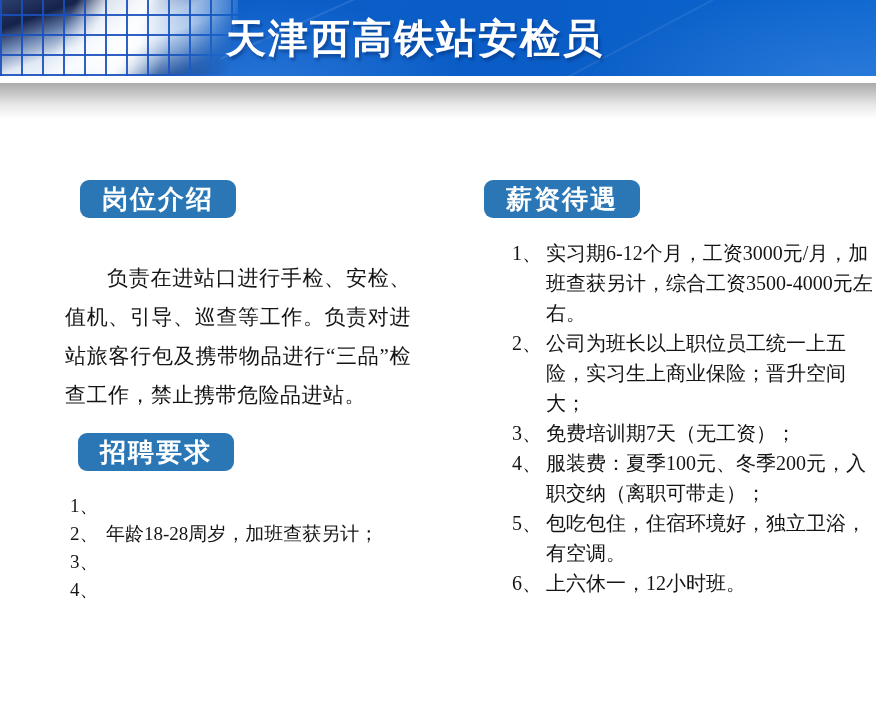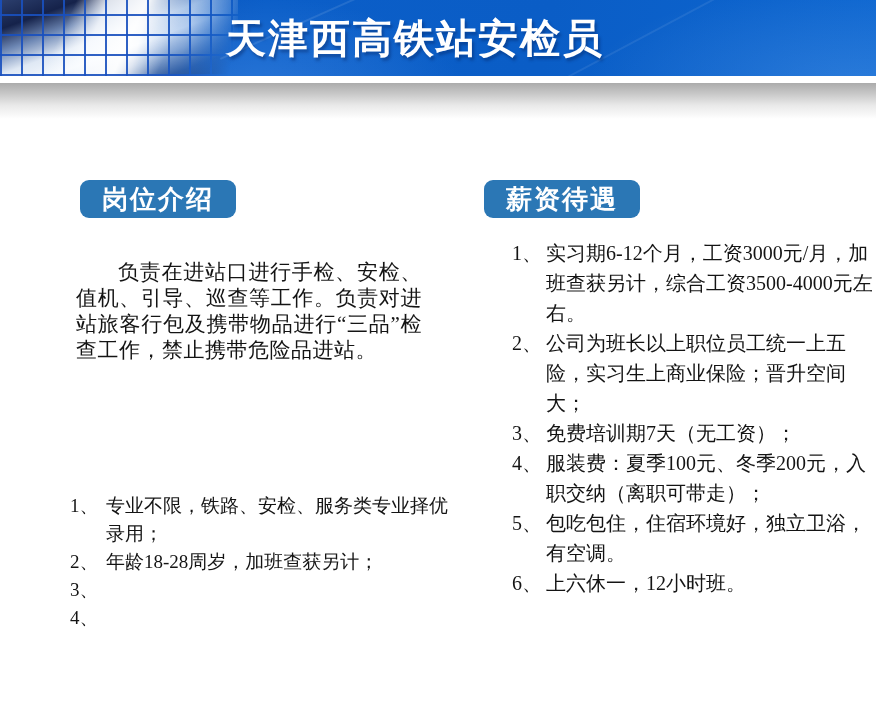--- a/index.html
+++ b/index.html
@@ -53,22 +53,22 @@
   }
   .sec-btn::after{
     content:"";position:absolute;left:7px;top:7px;width:100%;height:100%;
     border:1px solid #bcbcbc;border-radius:10px;z-index:-1;
   }
   .btn-job{left:80px;top:180px;}
   .btn-req{left:78px;top:433px;}
   .btn-sal{left:484px;top:180px;}
   
   .intro-para{
-    position:absolute;left:76px;top:238px;width:346px;
-    font-size:21px;line-height:26px;text-indent:2em;letter-spacing:.5px;
+    position:absolute;left:65px;top:238px;width:346px;
+    font-size:21px;line-height:39px;text-indent:2em;letter-spacing:.5px;
     text-align:justify;
   }
   .num-list{position:absolute;margin:0;padding:0;list-style:none;}
   .num-list li{display:flex;align-items:flex-start;}
   .num-list .num{flex:0 0 auto;white-space:nowrap;}
   .num-list .txt{flex:1 1 auto;}
   .req-list{left:70px;top:492px;width:392px;font-size:19px;line-height:28px;}
   .req-list .num{width:36px;}
   .req-list .txt{max-width:352px;}
   .sal-list{left:512px;top:238px;width:368px;font-size:20px;line-height:30px;}
@@ -84,24 +84,24 @@
     <div class="mosaic"></div>
     <div class="streak1"></div>
     <div class="streak2"></div>
     <div class="banner-title">天津西高铁站安检员</div>
   </div>
   <div class="shadow-band"></div>
 
   <div class="sec-btn btn-job">岗位介绍</div>
   <p class="intro-para">负责在进站口进行手检、安检、值机、引导、巡查等工作。负责对进站旅客行包及携带物品进行“三品”检查工作，禁止携带危险品进站。</p>
 
+  <div class="sec-btn btn-req">招聘要求</div>
   <ul class="num-list req-list">
     <li>
       <span class="num">1、</span>
-      <span class="txt">专业不限，铁路、安检、服务类专业择优录用；</span>
     </li>
     <li>
       <span class="num">2、</span>
       <span class="txt">年龄18-28周岁，加班查获另计；</span>
     </li>
     <li>
       <span class="num">3、</span>
     </li>
     <li>
       <span class="num">4、</span>

